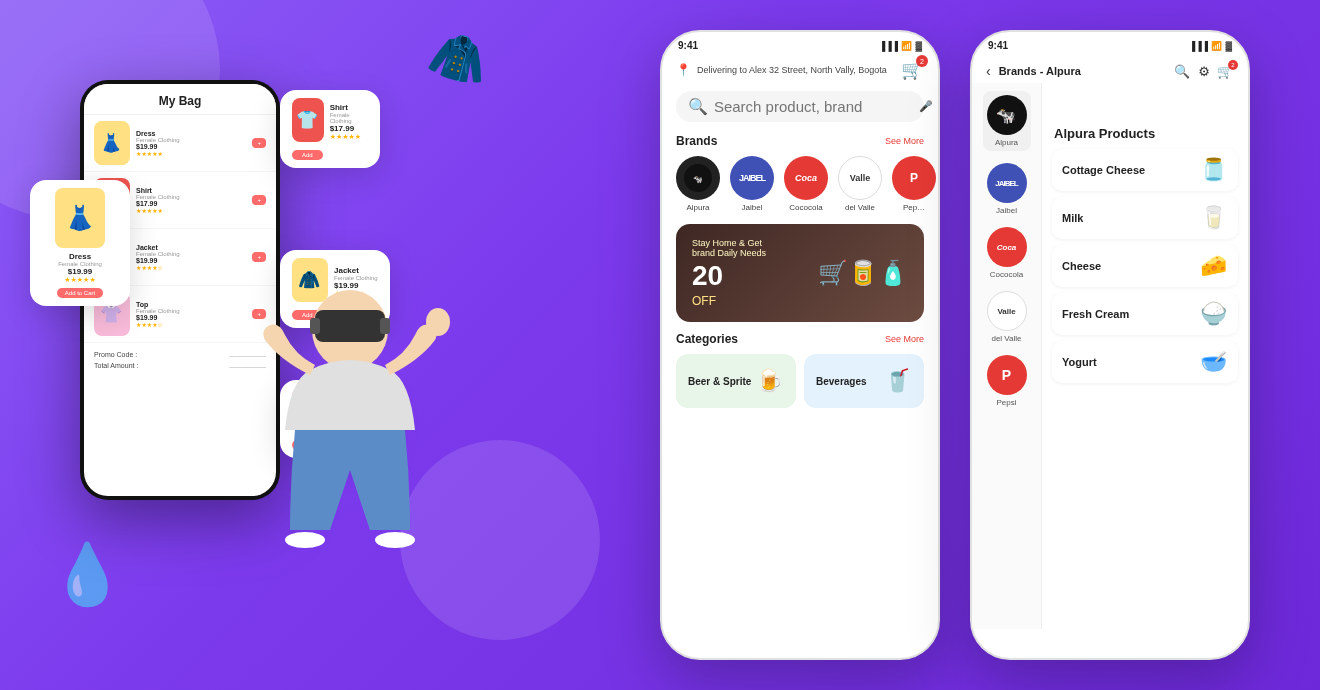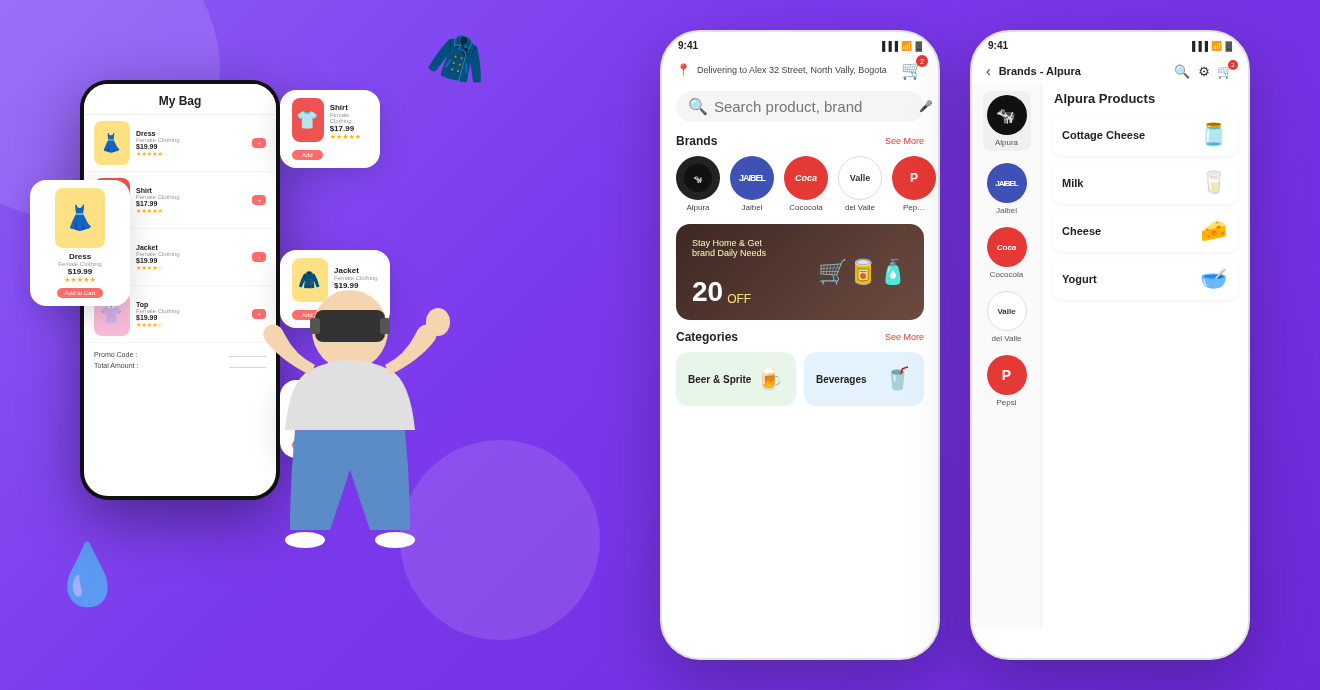--- a/index.html
+++ b/index.html
@@ -362,20 +362,21 @@
       justify-content: center;
       font-size: 8px;
       font-weight: 900;
       overflow: hidden;
     }
     .brand-sidebar-name { font-size: 8px; color: #555; }
 
     .products-list {
       flex: 1;
       padding: 8px 10px;
+      margin-top: 35px;
     }
     .products-title {
       font-size: 13px;
       font-weight: 800;
       color: #222;
       margin-bottom: 8px;
       padding-left: 2px;
     }
     .product-row {
       display: flex;
@@ -637,21 +638,21 @@
         <span style="font-size:12px;font-weight:900;">P</span>
       </div>
       <span class="brand-name">Pep…</span>
     </div>
   </div>
 
   <div class="promo-banner">
     <div class="promo-text">
       <div class="stay-home">Stay Home &amp; Get</div>
       <div style="font-size:9px;color:#FFF9C4;">brand Daily Needs</div>
-      <div style="display:flex;align-items:flex-end;gap:4px;margin-top:20px;">
+      <div style="display:flex;align-items:flex-start;gap:4px;margin-top:4px;flex-direction:column;">
         <span class="discount">20</span>
         <span class="off">OFF</span>
       </div>
     </div>
     <div class="promo-items">🛒🥫🧴</div>
   </div>
 
   <div class="section-header">
     <span class="section-title">Categories</span>
     <span class="see-more">See More</span>
@@ -742,19 +743,23 @@
       </div>
       <div class="product-row">
         <span class="product-name">Milk</span>
         <span class="product-img">🥛</span>
       </div>
       <div class="product-row">
         <span class="product-name">Cheese</span>
         <span class="product-img">🧀</span>
       </div>
       <div class="product-row">
+        <span class="product-name">Fresh Cream</span>
+        <span class="product-img">🍚</span>
+      </div>
+      <div class="product-row">
         <span class="product-name">Yogurt</span>
         <span class="product-img">🥣</span>
       </div>
     </div>
   </div>
 
 </div>
 
 </body></html>

